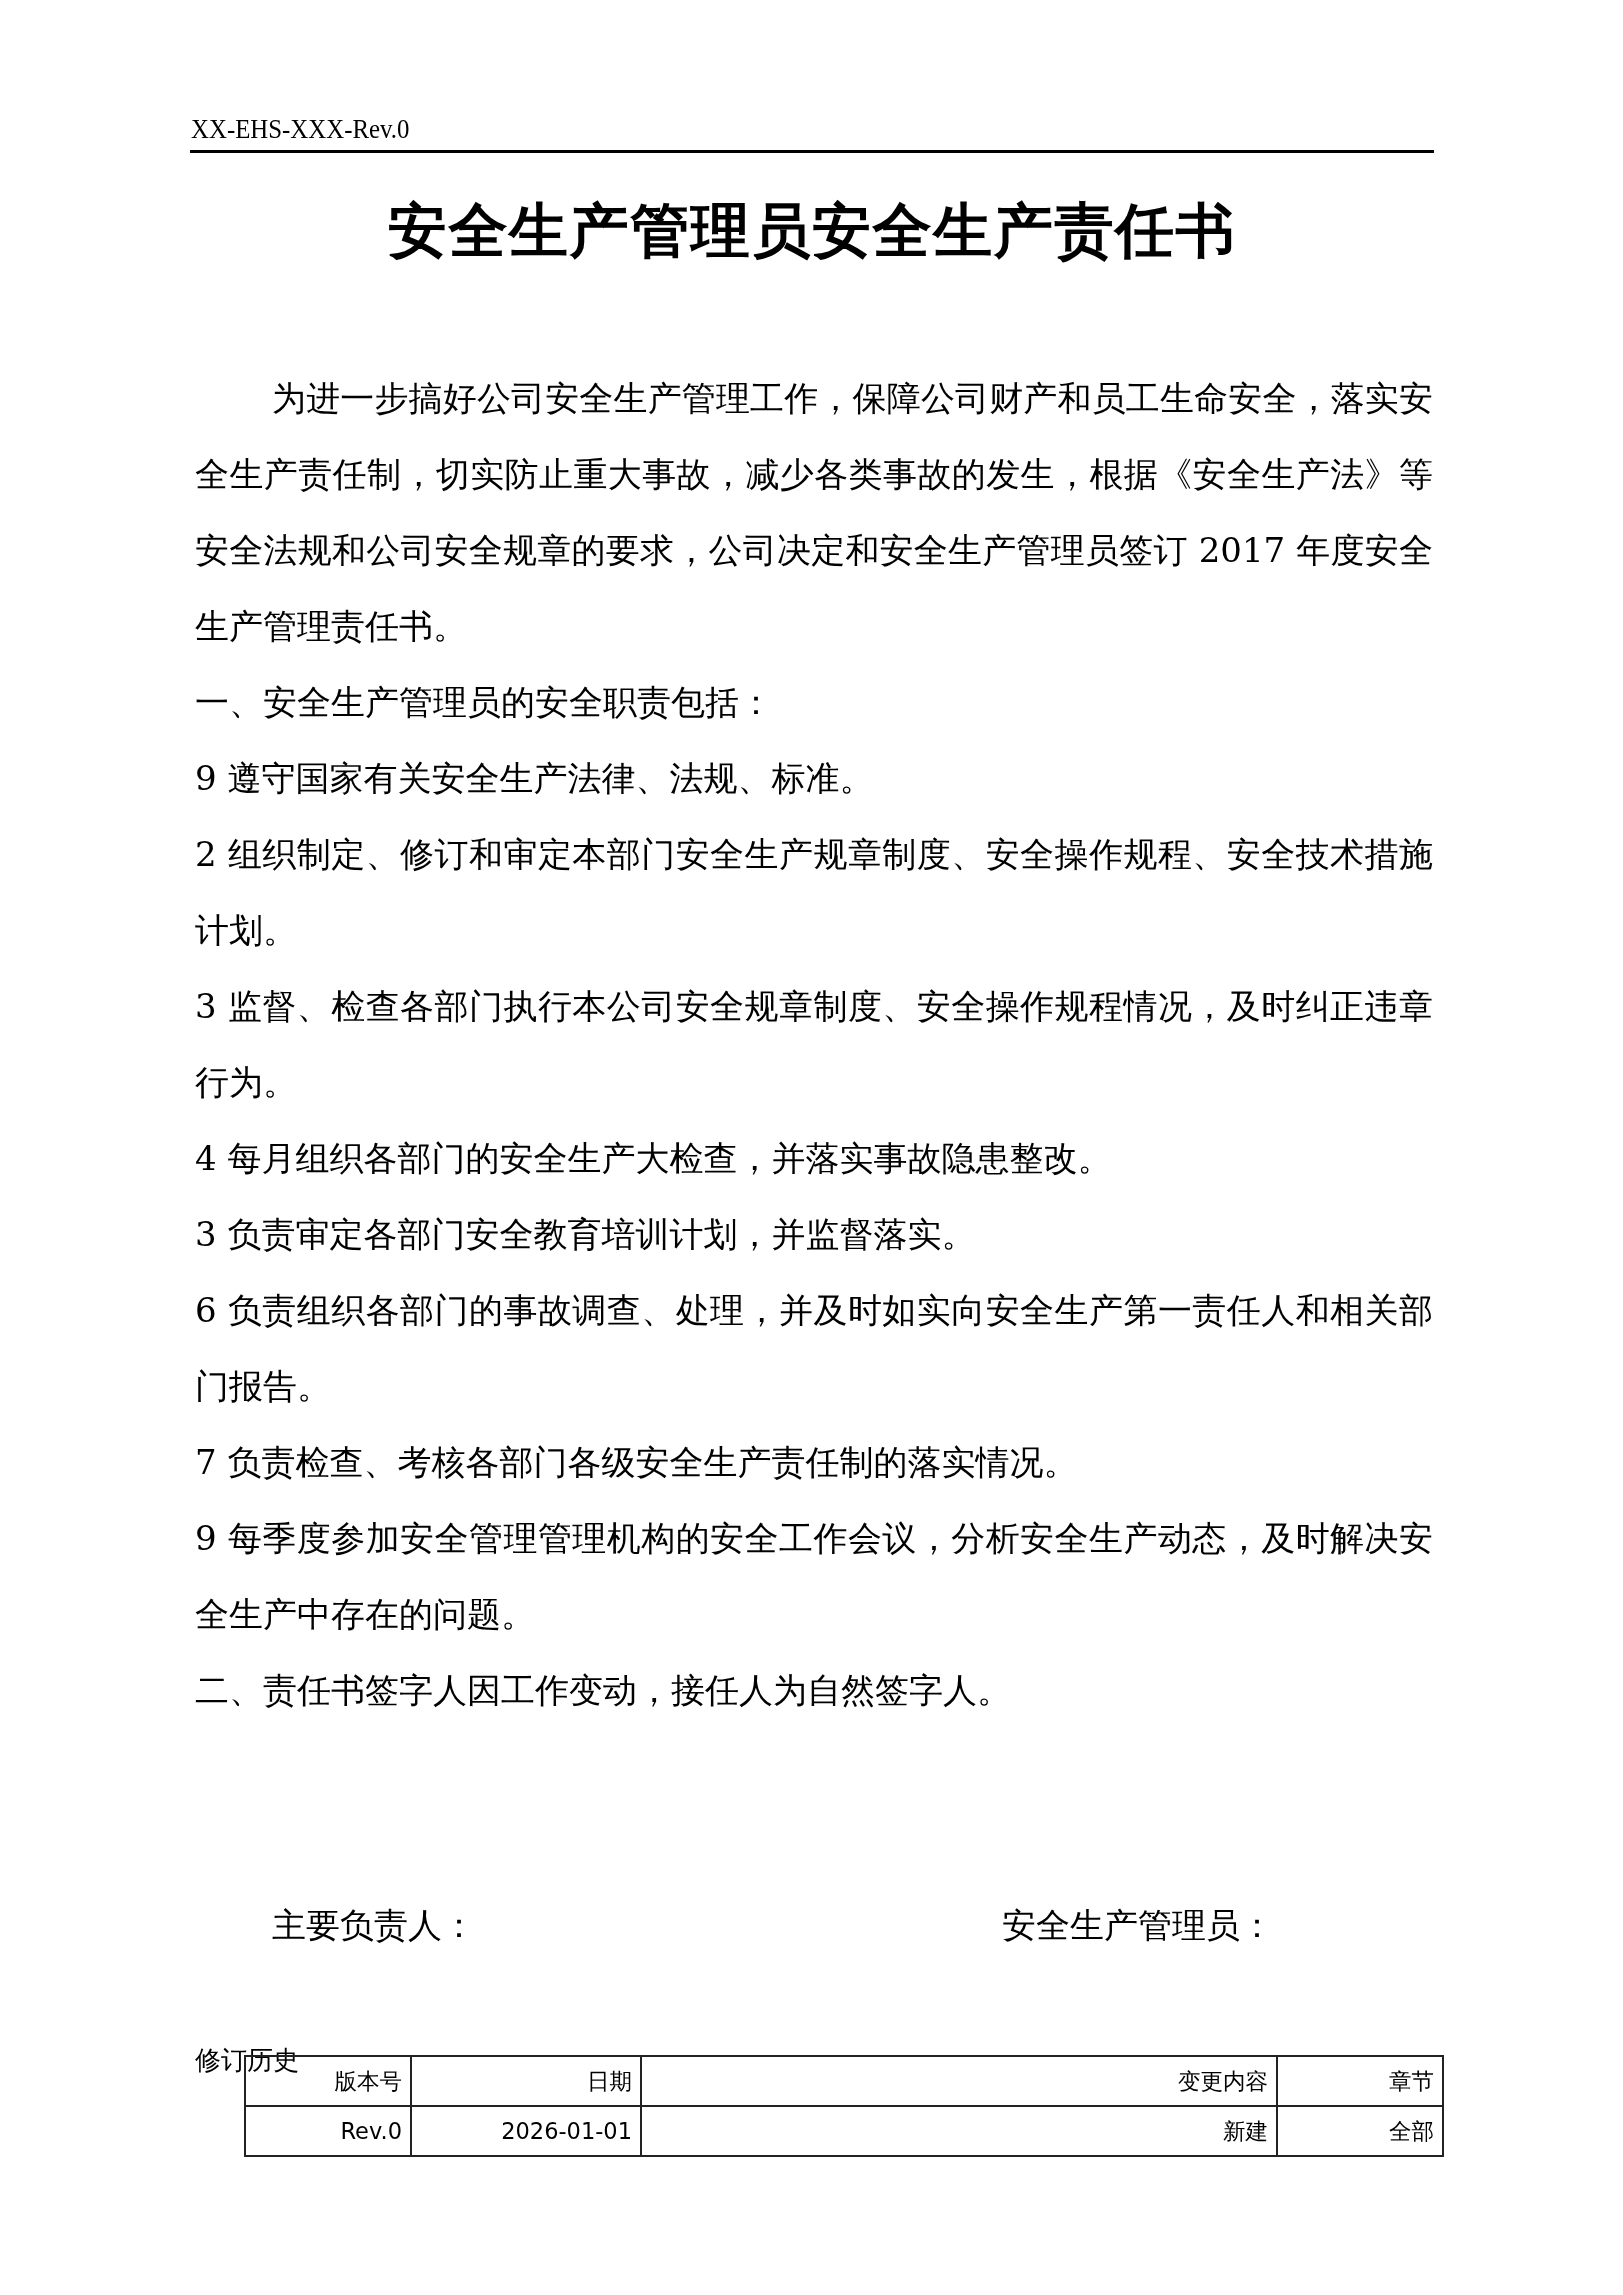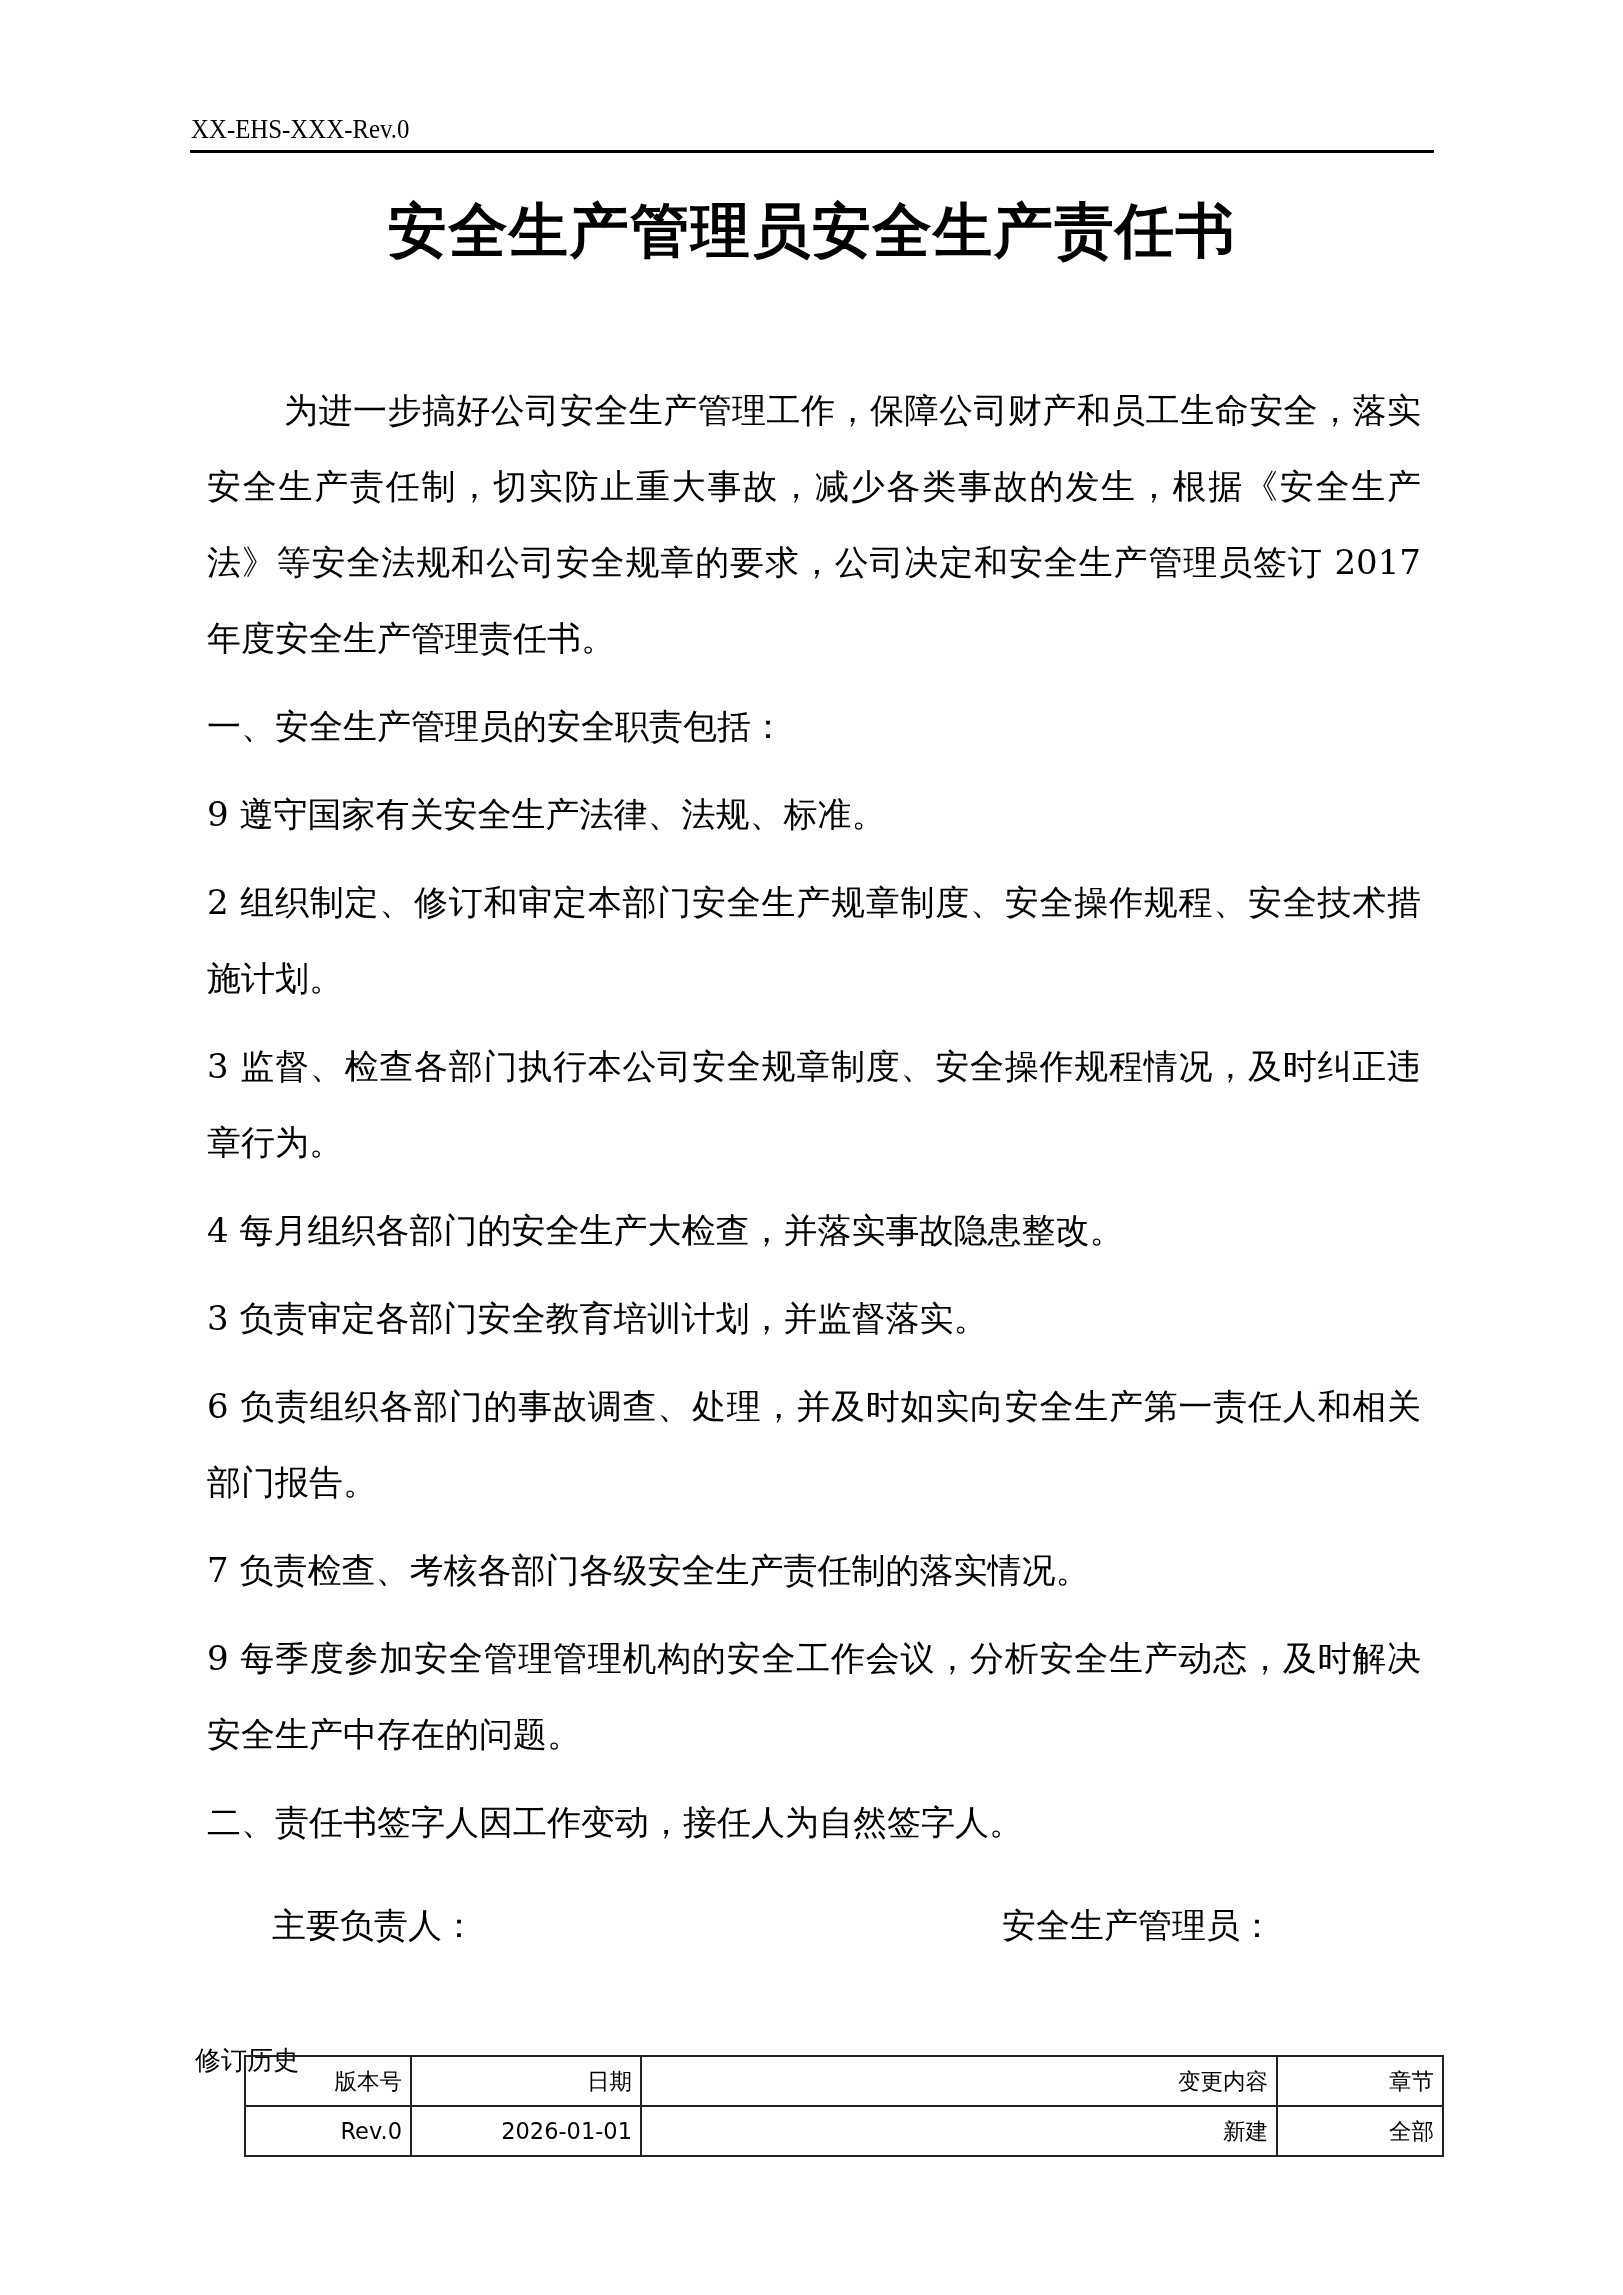--- a/index.html
+++ b/index.html
@@ -15,21 +15,21 @@
   }
   .title {
     position: absolute; left: 0; top: 191px; width: 1624px; text-align: center;
     font-family: "DejaVu Sans", sans-serif; font-weight: bold; font-size: 59px; line-height: 80px;
     letter-spacing: 1.6px;
   }
   .body {
     position: absolute; left: 195px; top: 360px; width: 1238px;
     font-family: "DejaVu Serif", serif; font-size: 34px; line-height: 76px;
   }
-  .para { margin: 12px; text-align: justify; }
+  .para { margin: 0; text-align: justify; }
   .para.indent { text-indent: 77px; }
   .sign-row {
     position: absolute; left: 272px; top: 1901px; width: 1125px; height: 48px;
     font-family: "DejaVu Serif", serif; font-size: 34px; line-height: 48px;
   }
   .sign-left { position: absolute; left: 0; top: 0; }
   .sign-right { position: absolute; left: 730px; top: 0; text-align: right; }
   .rev-label {
     position: absolute; left: 195px; top: 2016px;
     font-family: "DejaVu Serif", serif; font-size: 26px; line-height: 35px; margin-top: 27px;

